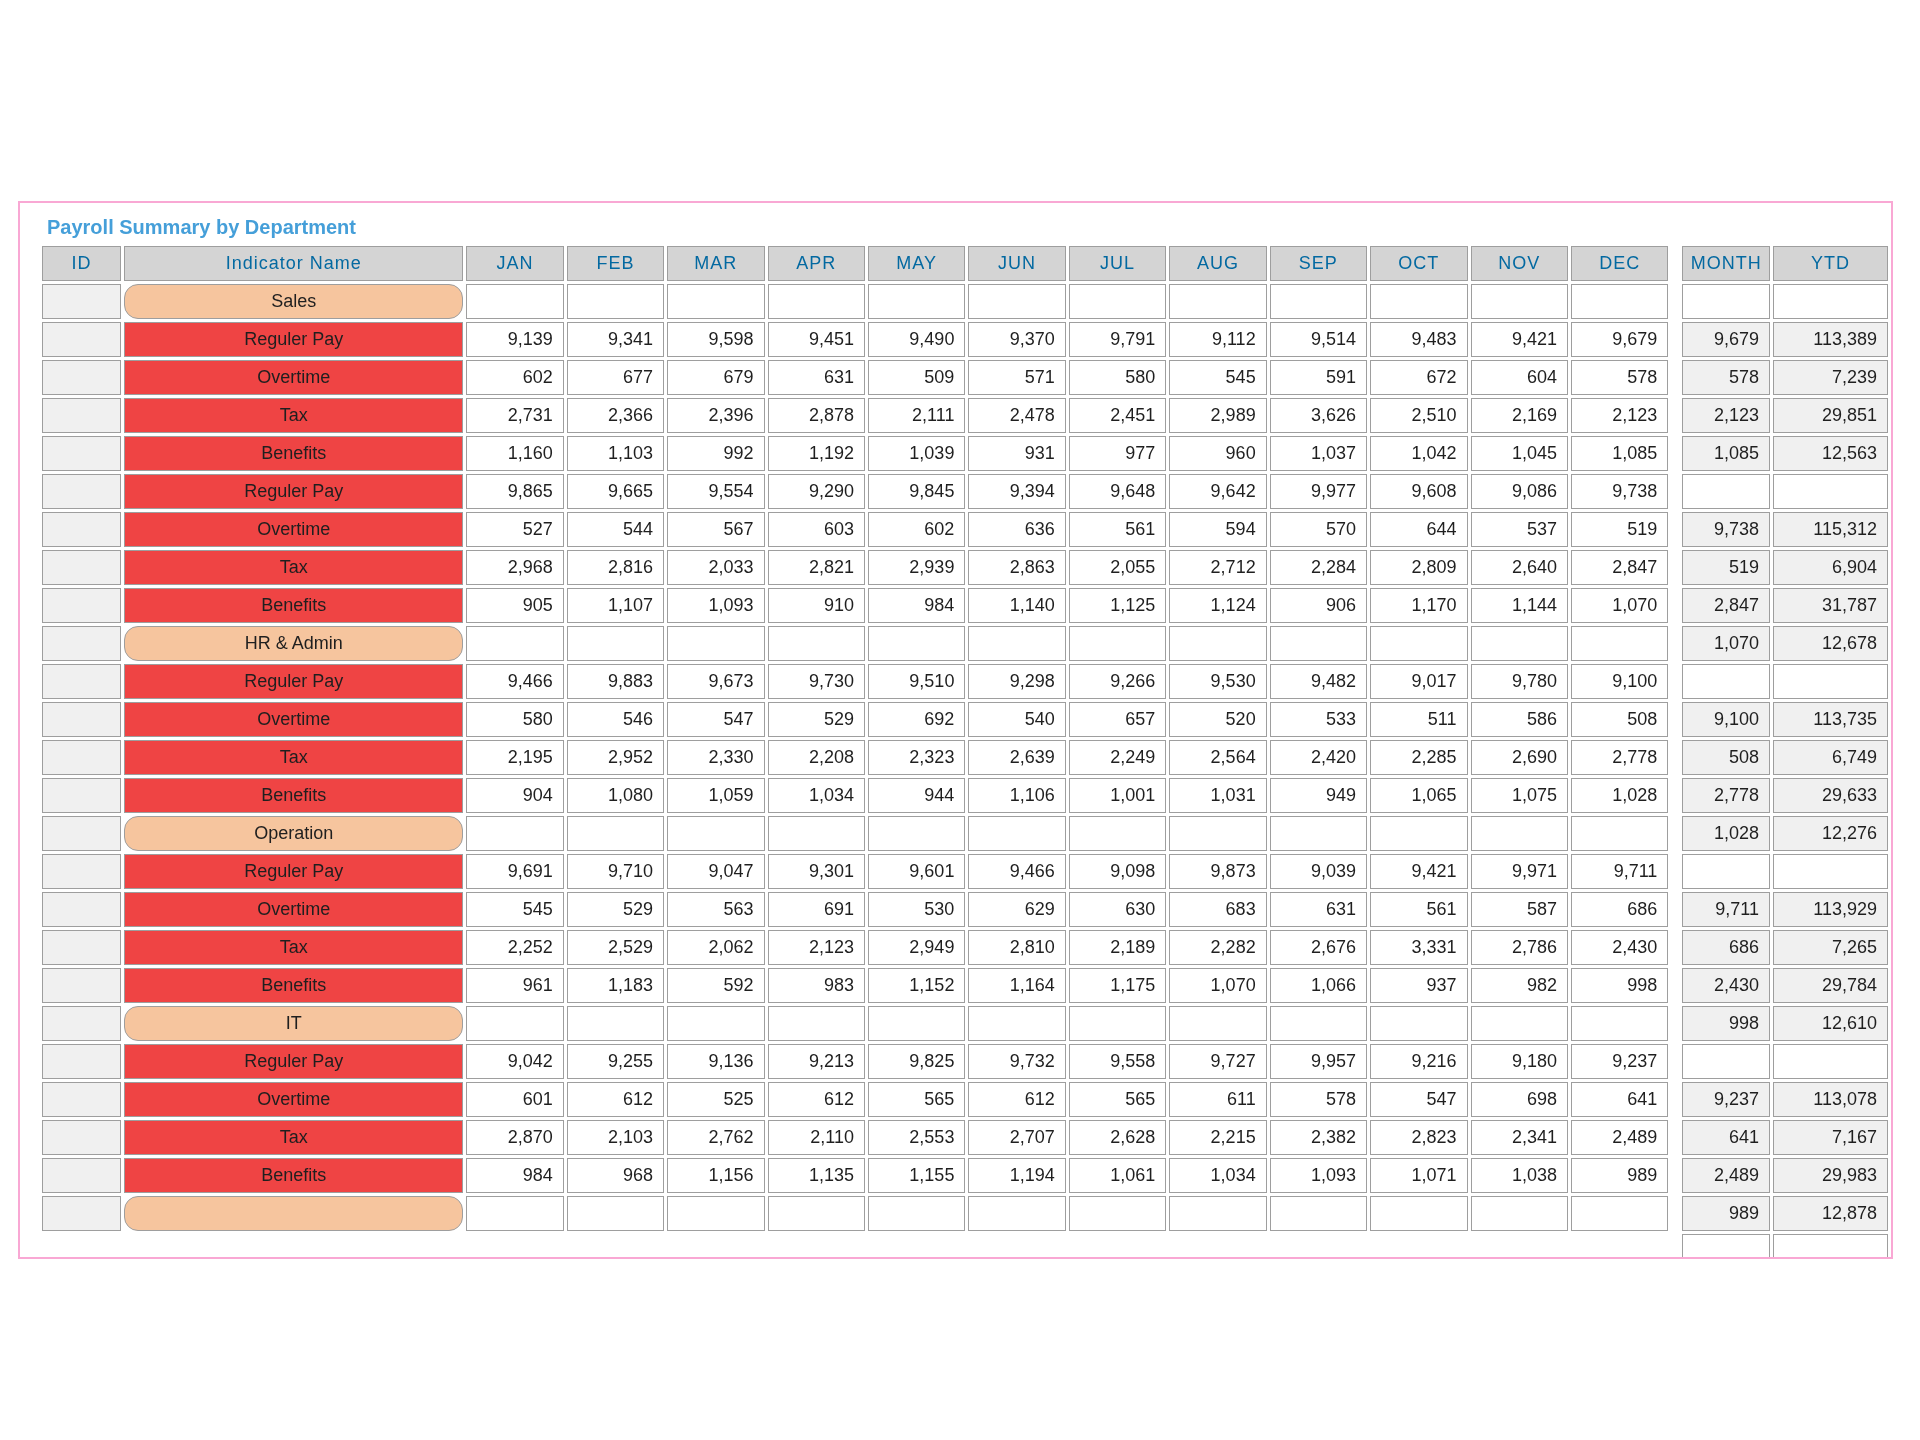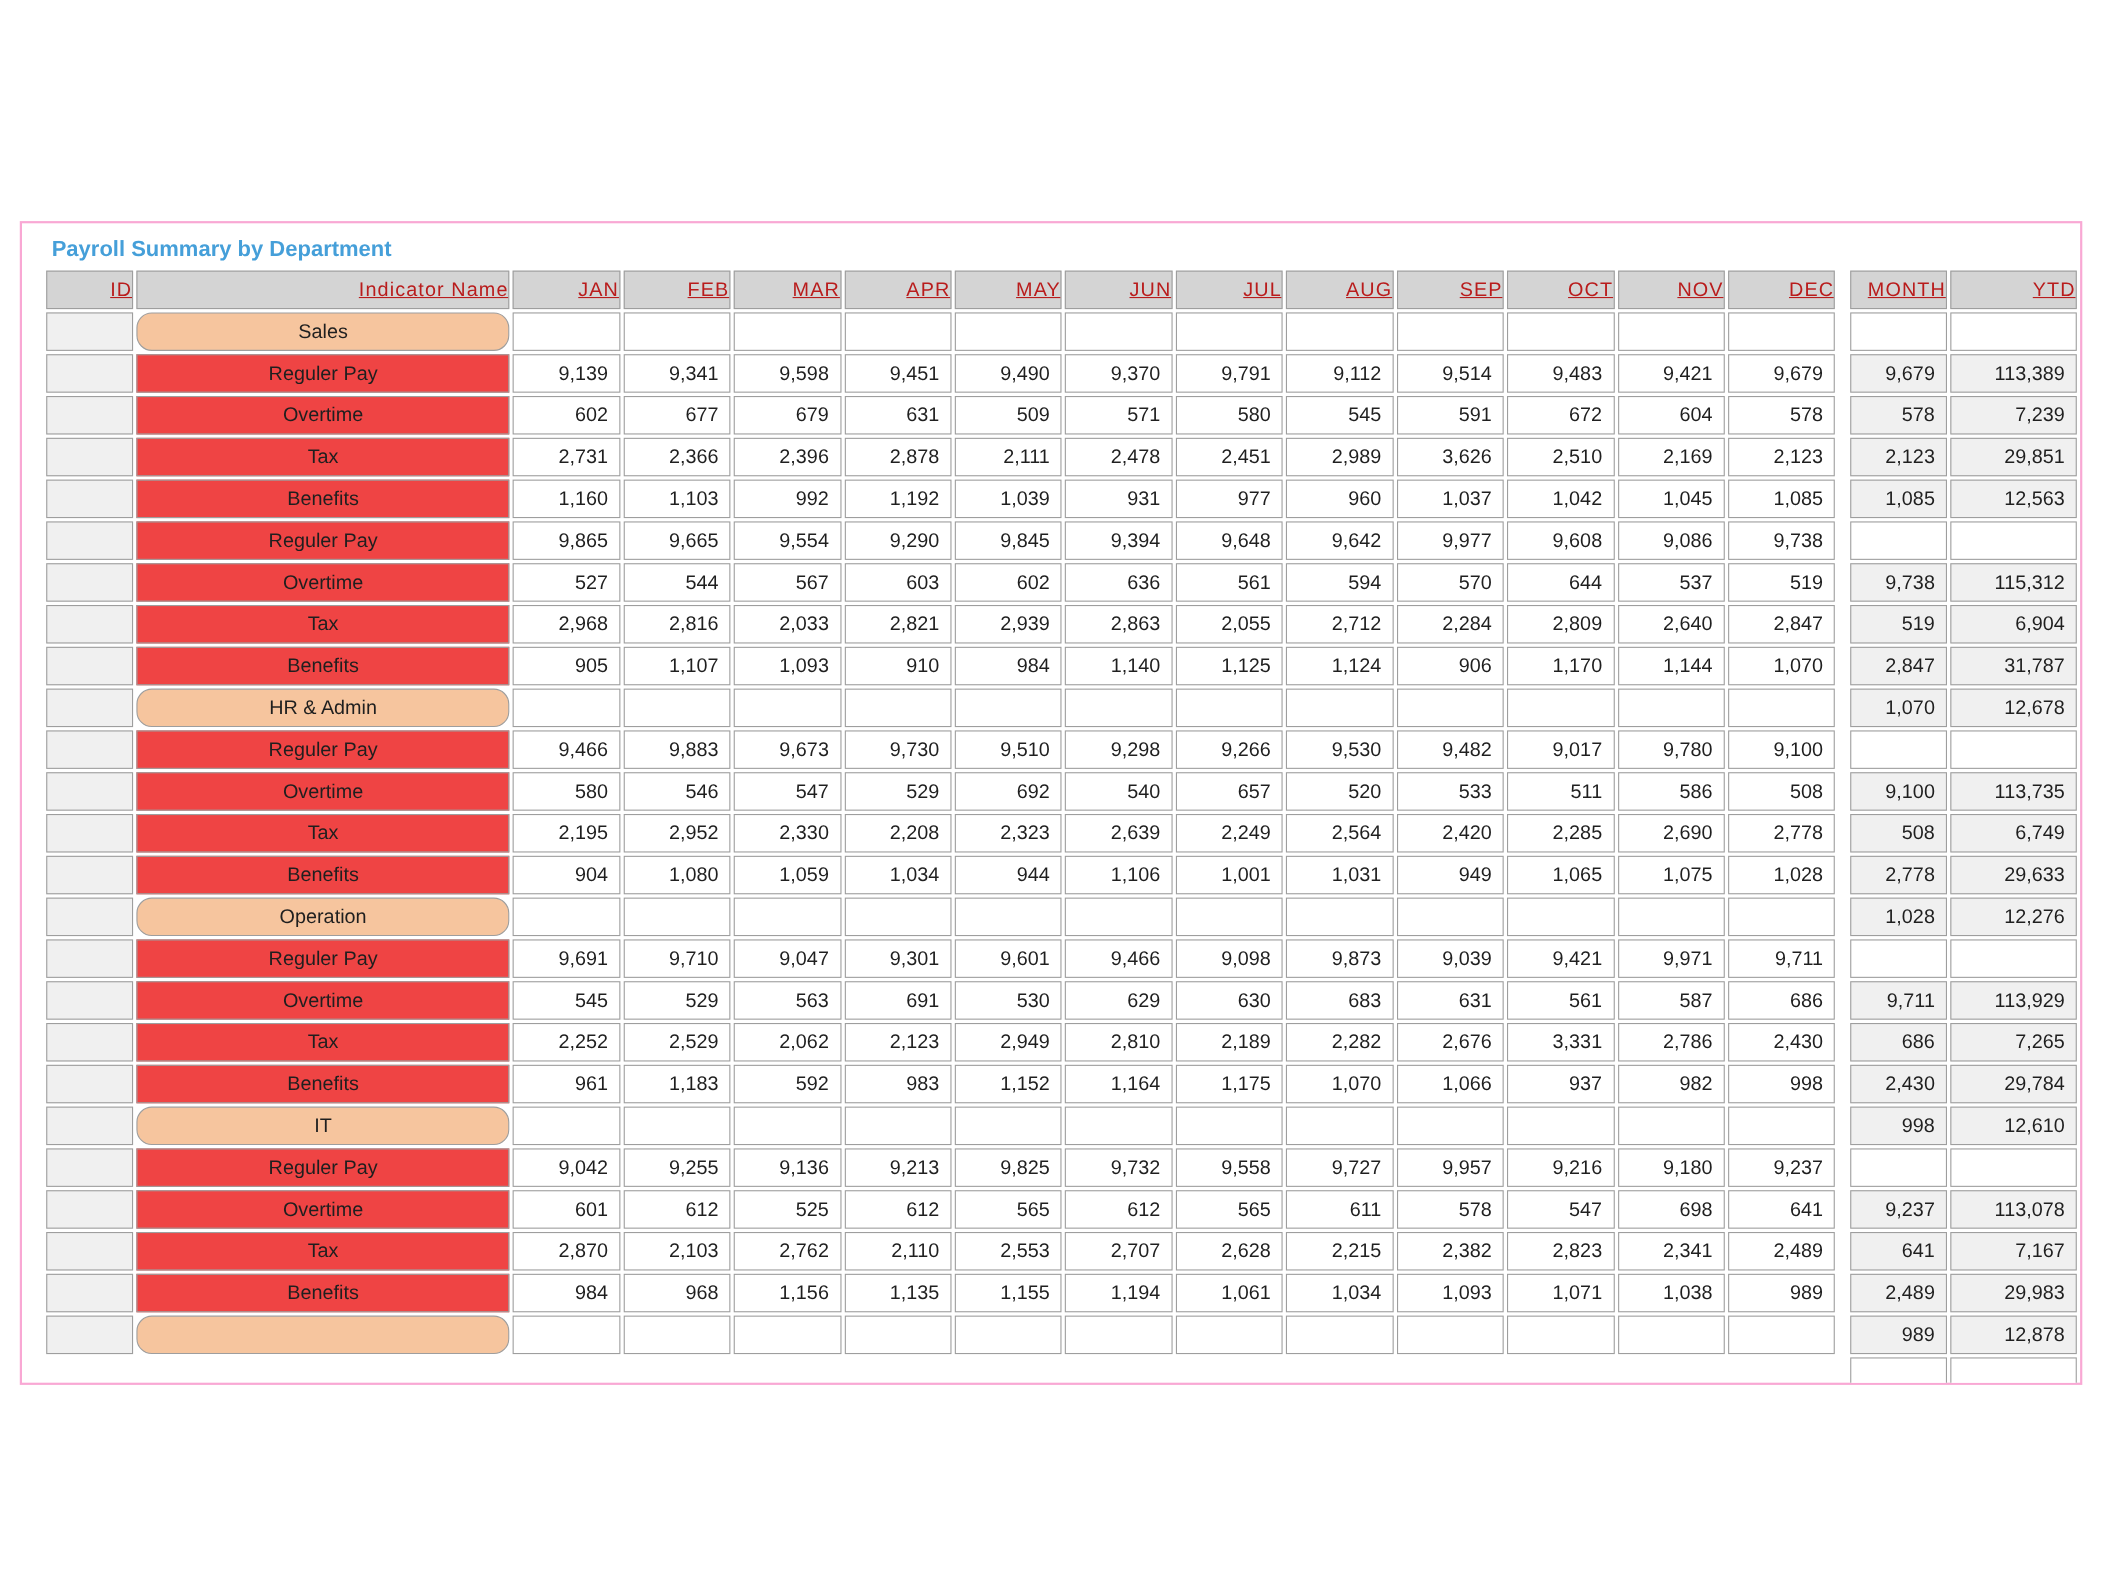--- a/index.html
+++ b/index.html
@@ -5,21 +5,21 @@
   html,body{margin:0;padding:0;background:#ffffff;}
   .canvas{position:relative;width:1920px;height:1440px;background:#ffffff;overflow:hidden;
           font-family:"Liberation Sans",sans-serif;}
   .panel{position:absolute;left:18px;top:201px;width:1875px;height:1058px;box-sizing:border-box;
          border:2px solid #f9a8d4;background:#ffffff;overflow:hidden;}
   .title{margin:13px 0 0 27px;font-size:20px;font-weight:bold;color:#459FD9;}
   .tables{display:flex;align-items:flex-start;gap:8px;margin:4px 0 0 19px;}
   table{border-collapse:separate;border-spacing:3px;table-layout:fixed;}
   td,th{box-sizing:border-box;height:35px;border:1px solid #9e9e9e;font-size:18px;color:#1f1f1f;
         overflow:hidden;white-space:nowrap;padding:0;}
-  th{background:#d4d4d4;color:#b91c1c;font-weight:normal;text-align:right;letter-spacing:1px;text-decoration:underline;}
+  th{background:#d4d4d4;color:#0369a1;font-weight:normal;text-align:center;letter-spacing:1px;}
   .c-id{width:80px}.c-ind{width:342px}.c-m{width:98px}.c-mo{width:88px}.c-ytd{width:116px}
   .id-cell{background:#f0f0f0;}
   .label-cell{background:#ef4444;text-align:center;}
   .dept-cell{background:#F6C59E;text-align:center;border-radius:14px;}
   .num-cell{background:#ffffff;text-align:right;padding-right:10px;}
   .blank-cell{background:#ffffff;}
   .sum-cell{background:#f0f0f0;text-align:right;padding-right:10px;}
 </style>
 </head>
 <body>

